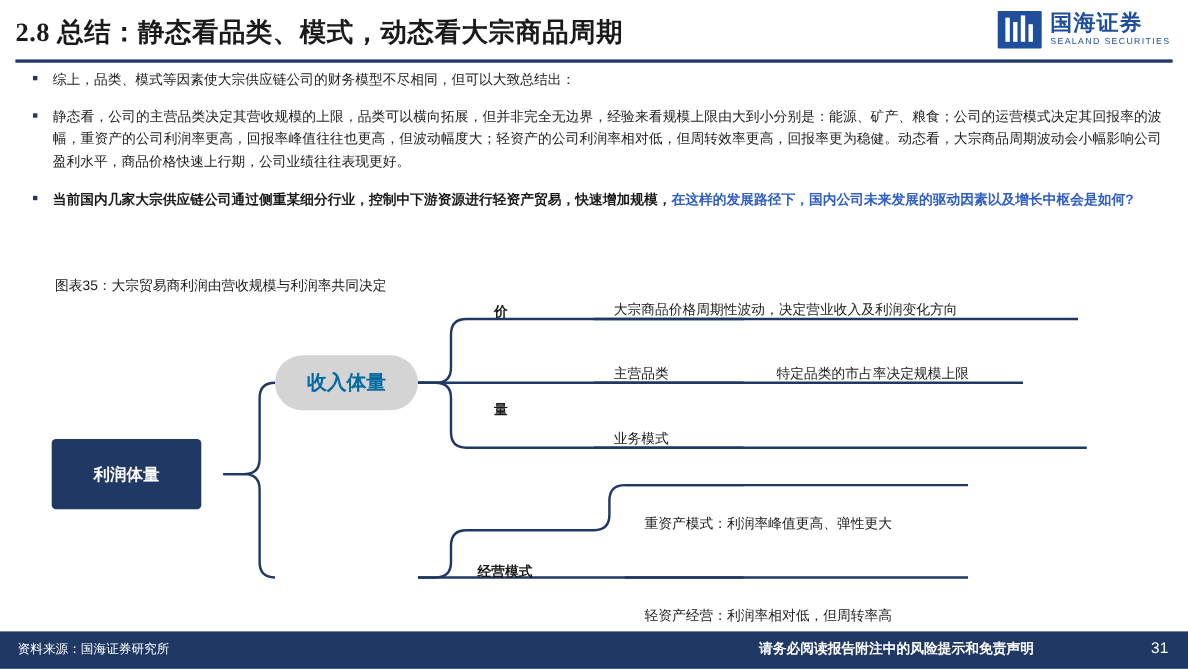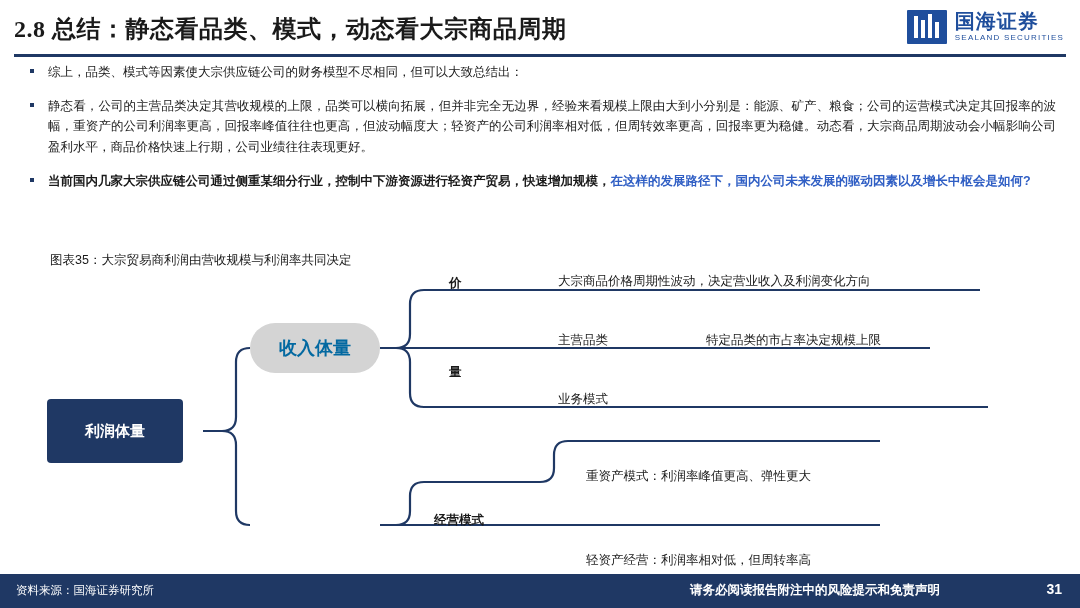--- a/index.html
+++ b/index.html
@@ -207,21 +207,21 @@
     font-size: 12.5px;
     color: #ffffff;
     font-weight: bold;
   }
   .footer-page {
     position: absolute;
     right: 18px;
     top: 7px;
     font-size: 14px;
     color: #ffffff;
-    font-weight: bold;
+    font-weight: normal;
   }
 </style>
 </head>
 <body>
 
 <div class="slide-header">
   <div class="slide-title">2.8 总结：静态看品类、模式，动态看大宗商品周期</div>
   <div class="header-rule"></div>
   <div class="logo-wrap">
     <div class="logo-mark">

